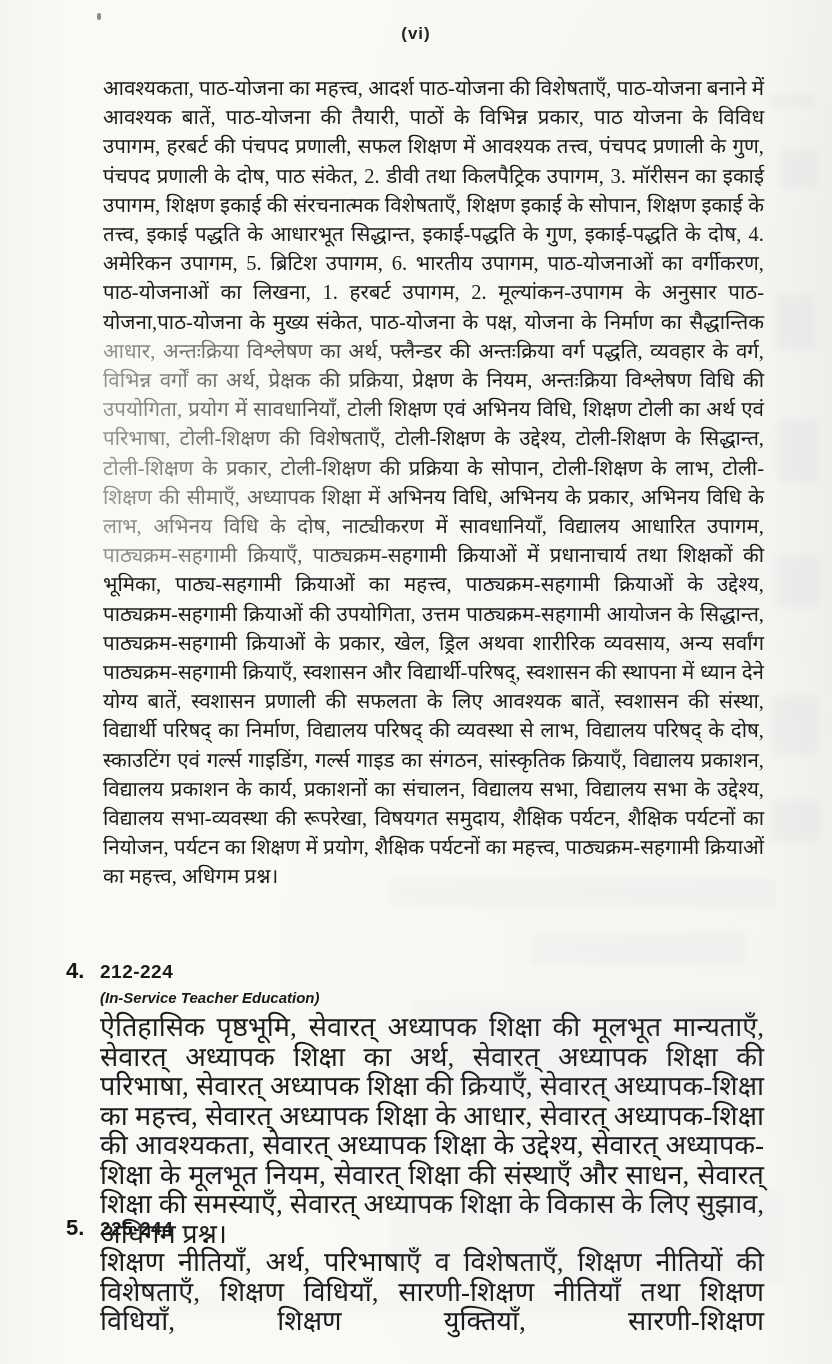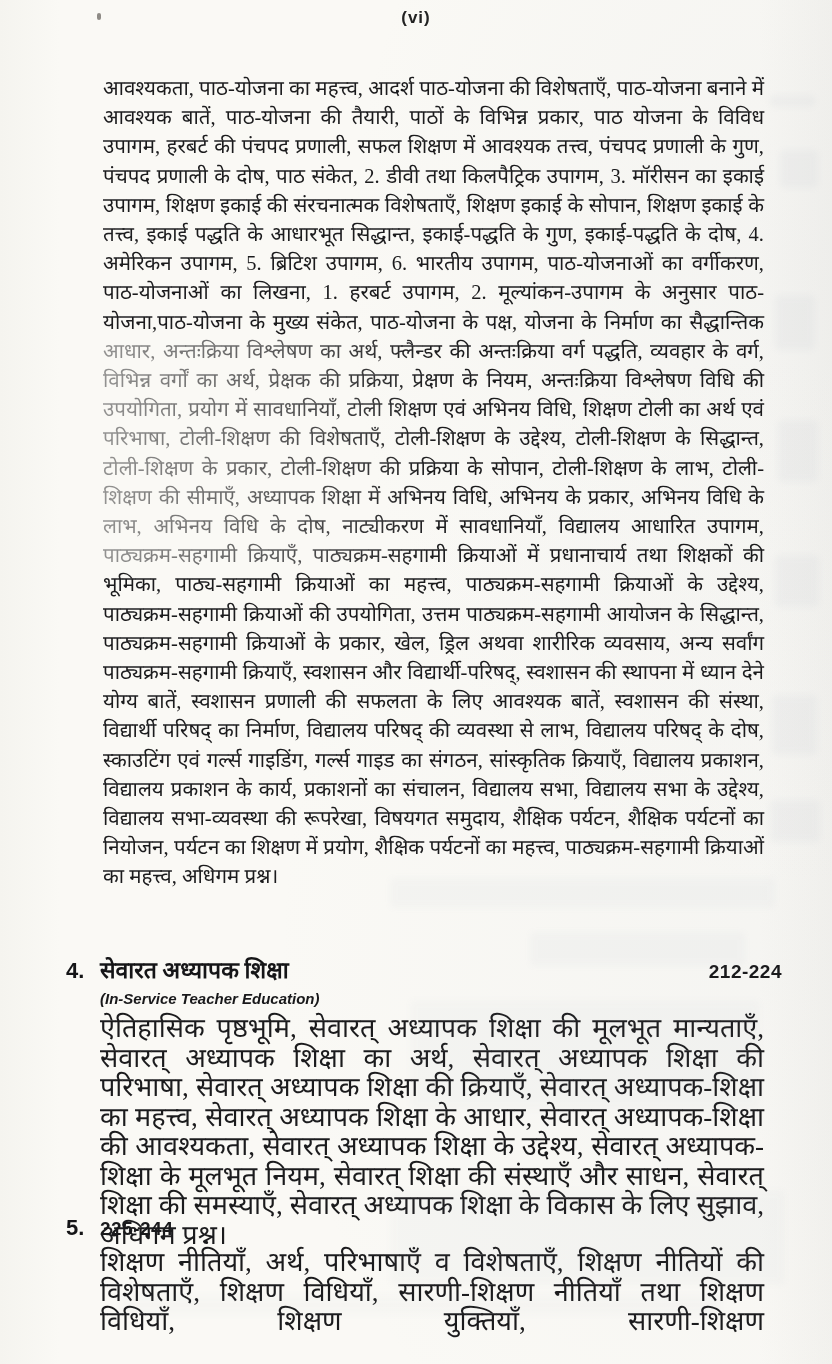--- a/index.html
+++ b/index.html
@@ -12,21 +12,21 @@
     position: relative;
     width: 832px; height: 1364px;
     overflow: hidden;
     background:
       radial-gradient(ellipse at 95% 20%, rgba(190,196,205,0.10), rgba(190,196,205,0) 40%),
       radial-gradient(ellipse at 90% 70%, rgba(190,196,205,0.08), rgba(190,196,205,0) 45%),
       linear-gradient(90deg, #f5f4ef 0px, #faf9f5 60px, #faf9f5 760px, #f3f2ee 832px);
     color: #1c1c1e;
   }
   .folio {
-    position: absolute; top: 8px; left: 0; right: 0;
+    position: absolute; top: 24px; left: 0; right: 0;
     text-align: center;
     font-family: "Liberation Sans", "DejaVu Sans", sans-serif;
     font-weight: 700; font-size: 17px; letter-spacing: 1px;
     color: #222;
   }
   .toc-cont {
     position: absolute;
     top: 74px; left: 103px; width: 661px;
     font-size: 20.5px; line-height: 29.2px;
     text-align: justify;
@@ -96,21 +96,20 @@
 
   <div class="folio">(vi)</div>
 
   <div class="toc-cont">आवश्यकता, पाठ-योजना का महत्त्व, आदर्श पाठ-योजना की विशेषताएँ, पाठ-योजना बनाने में आवश्यक बातें, पाठ-योजना की तैयारी, पाठों के विभिन्न प्रकार, पाठ योजना के विविध उपागम, हरबर्ट की पंचपद प्रणाली, सफल शिक्षण में आवश्यक तत्त्व, पंचपद प्रणाली के गुण, पंचपद प्रणाली के दोष, पाठ संकेत, 2. डीवी तथा किलपैट्रिक उपागम, 3. मॉरीसन का इकाई उपागम, शिक्षण इकाई की संरचनात्मक विशेषताएँ, शिक्षण इकाई के सोपान, शिक्षण इकाई के तत्त्व, इकाई पद्धति के आधारभूत सिद्धान्त, इकाई-पद्धति के गुण, इकाई-पद्धति के दोष, 4. अमेरिकन उपागम, 5. ब्रिटिश उपागम, 6. भारतीय उपागम, पाठ-योजनाओं का वर्गीकरण, पाठ-योजनाओं का लिखना, 1. हरबर्ट उपागम, 2. मूल्यांकन-उपागम के अनुसार पाठ-योजना,पाठ-योजना के मुख्य संकेत, पाठ-योजना के पक्ष, योजना के निर्माण का सैद्धान्तिक आधार, अन्तःक्रिया विश्लेषण का अर्थ, फ्लैन्डर की अन्तःक्रिया वर्ग पद्धति, व्यवहार के वर्ग, विभिन्न वर्गों का अर्थ, प्रेक्षक की प्रक्रिया, प्रेक्षण के नियम, अन्तःक्रिया विश्लेषण विधि की उपयोगिता, प्रयोग में सावधानियाँ, टोली शिक्षण एवं अभिनय विधि, शिक्षण टोली का अर्थ एवं परिभाषा, टोली-शिक्षण की विशेषताएँ, टोली-शिक्षण के उद्देश्य, टोली-शिक्षण के सिद्धान्त, टोली-शिक्षण के प्रकार, टोली-शिक्षण की प्रक्रिया के सोपान, टोली-शिक्षण के लाभ, टोली-शिक्षण की सीमाएँ, अध्यापक शिक्षा में अभिनय विधि, अभिनय के प्रकार, अभिनय विधि के लाभ, अभिनय विधि के दोष, नाट्यीकरण में सावधानियाँ, विद्यालय आधारित उपागम, पाठ्यक्रम-सहगामी क्रियाएँ, पाठ्यक्रम-सहगामी क्रियाओं में प्रधानाचार्य तथा शिक्षकों की भूमिका, पाठ्य-सहगामी क्रियाओं का महत्त्व, पाठ्यक्रम-सहगामी क्रियाओं के उद्देश्य, पाठ्यक्रम-सहगामी क्रियाओं की उपयोगिता, उत्तम पाठ्यक्रम-सहगामी आयोजन के सिद्धान्त, पाठ्यक्रम-सहगामी क्रियाओं के प्रकार, खेल, ड्रिल अथवा शारीरिक व्यवसाय, अन्य सर्वांग पाठ्यक्रम-सहगामी क्रियाएँ, स्वशासन और विद्यार्थी-परिषद्, स्वशासन की स्थापना में ध्यान देने योग्य बातें, स्वशासन प्रणाली की सफलता के लिए आवश्यक बातें, स्वशासन की संस्था, विद्यार्थी परिषद् का निर्माण, विद्यालय परिषद् की व्यवस्था से लाभ, विद्यालय परिषद् के दोष, स्काउटिंग एवं गर्ल्स गाइडिंग, गर्ल्स गाइड का संगठन, सांस्कृतिक क्रियाएँ, विद्यालय प्रकाशन, विद्यालय प्रकाशन के कार्य, प्रकाशनों का संचालन, विद्यालय सभा, विद्यालय सभा के उद्देश्य, विद्यालय सभा-व्यवस्था की रूपरेखा, विषयगत समुदाय, शैक्षिक पर्यटन, शैक्षिक पर्यटनों का नियोजन, पर्यटन का शिक्षण में प्रयोग, शैक्षिक पर्यटनों का महत्त्व, पाठ्यक्रम-सहगामी क्रियाओं का महत्त्व, अधिगम प्रश्न।</div>
 
   <div class="fade-patch"></div>
 
   <div class="section sec4">
     <div class="sec-head">
       <span class="sec-num">4.</span>
-      <span class="sec-title-hi">सेवारत अध्यापक शिक्षा</span>
       <span class="sec-pages">212-224</span>
     </div>
     <div class="sec-sub">(In-Service Teacher Education)</div>
     <div class="sec-body">ऐतिहासिक पृष्ठभूमि, सेवारत् अध्यापक शिक्षा की मूलभूत मान्यताएँ, सेवारत् अध्यापक शिक्षा का अर्थ, सेवारत् अध्यापक शिक्षा की परिभाषा, सेवारत् अध्यापक शिक्षा की क्रियाएँ, सेवारत् अध्यापक-शिक्षा का महत्त्व, सेवारत् अध्यापक शिक्षा के आधार, सेवारत् अध्यापक-शिक्षा की आवश्यकता, सेवारत् अध्यापक शिक्षा के उद्देश्य, सेवारत् अध्यापक-शिक्षा के मूलभूत नियम, सेवारत् शिक्षा की संस्थाएँ और साधन, सेवारत् शिक्षा की समस्याएँ, सेवारत् अध्यापक शिक्षा के विकास के लिए सुझाव, अधिगम प्रश्न।</div>
   </div>
 
   <div class="section sec5">
     <div class="sec-head">
       <span class="sec-num">5.</span>
       <span class="sec-pages">225-244</span>

